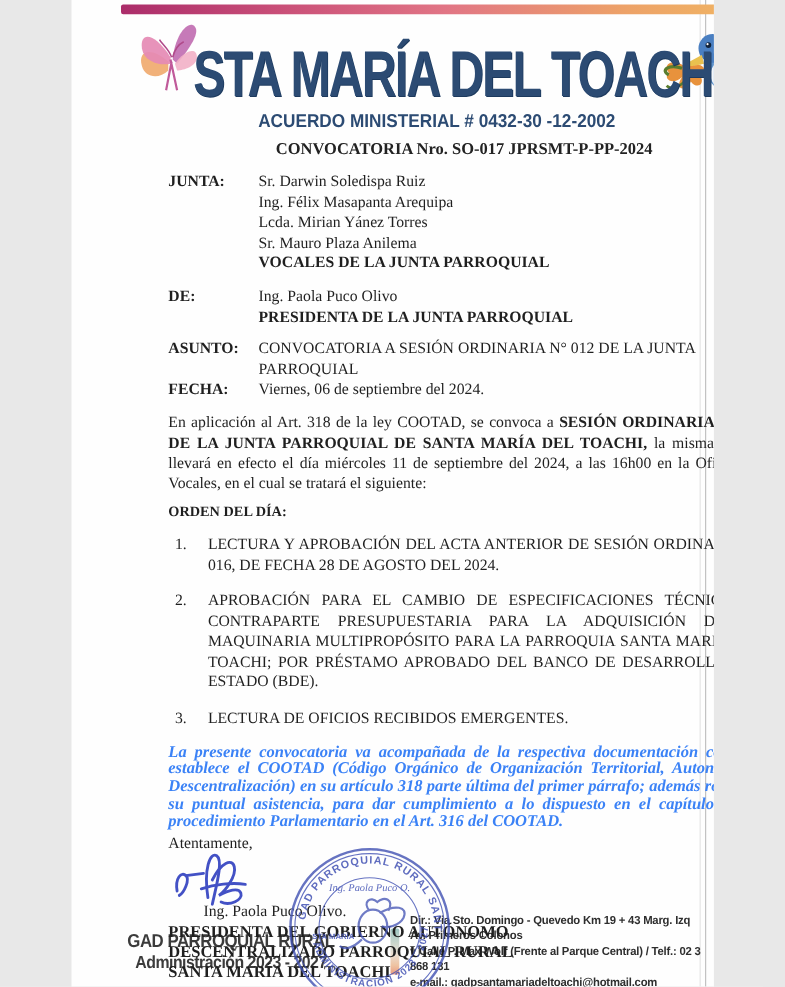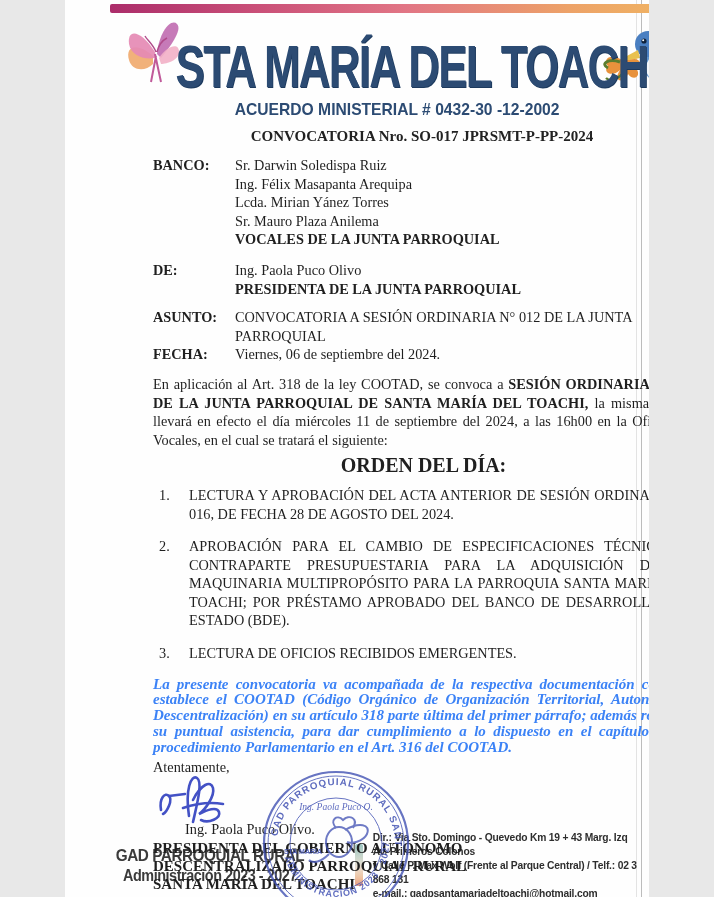--- a/index.html
+++ b/index.html
@@ -45,21 +45,21 @@
   
   .content{position:absolute;left:88px;top:156px;width:541px;font-size:14.3px;line-height:18.6px;}
   .meta-row{display:flex;}
   .meta-label{width:82px;font-weight:bold;flex:none;}
   .meta-value{flex:1;}
   .bold{font-weight:bold;}
   .recipients div{line-height:18.6px;}
   .gap12{height:12px;}
   .gap10{height:10px;}
   .para{text-align:justify;margin-top:11px;}
-  .orden-title{text-align:center;font-weight:bold;margin-top:7px;font-size:20px;}
+  .orden-title{font-weight:bold;margin-top:7px;font-size:13px;}
   .olist{margin-top:11px;}
   .olist .item{display:flex;margin-bottom:14px;}
   .olist .num{width:30px;flex:none;padding-left:6px;}
   .olist .txt{flex:1;text-align:justify;}
   .closing{font-style:italic;font-weight:bold;font-size:15px;line-height:15.8px;text-align:justify;margin-top:6px;color:#3b82f6;}
   .atentamente{margin-top:2px;}
 
   
   .sig-area{position:relative;height:44px;}
   .sig-scribble{position:absolute;left:2px;top:-6px;z-index:3;}
@@ -115,21 +115,21 @@
 
   <div class="logo-wrap">
     <div class="logo-title">STA MARÍA DEL TOACHI</div>
   </div>
   <div class="logo-sub">ACUERDO MINISTERIAL # 0432-30 -12-2002</div>
   <div class="convocatoria-line">CONVOCATORIA Nro. SO-017 JPRSMT-P-PP-2024</div>
 
   <div class="content">
 
     <div class="meta-row">
-      <div class="meta-label">BANCO:</div>
+      <div class="meta-label">JUNTA:</div>
       <div class="meta-value recipients">
         <div>Sr. Darwin Soledispa Ruiz</div>
         <div>Ing. Félix Masapanta Arequipa</div>
         <div>Lcda. Mirian Yánez Torres</div>
         <div>Sr. Mauro Plaza Anilema</div>
         <div class="bold">VOCALES DE LA JUNTA PARROQUIAL</div>
       </div>
     </div>
 
     <div class="gap12"></div>

